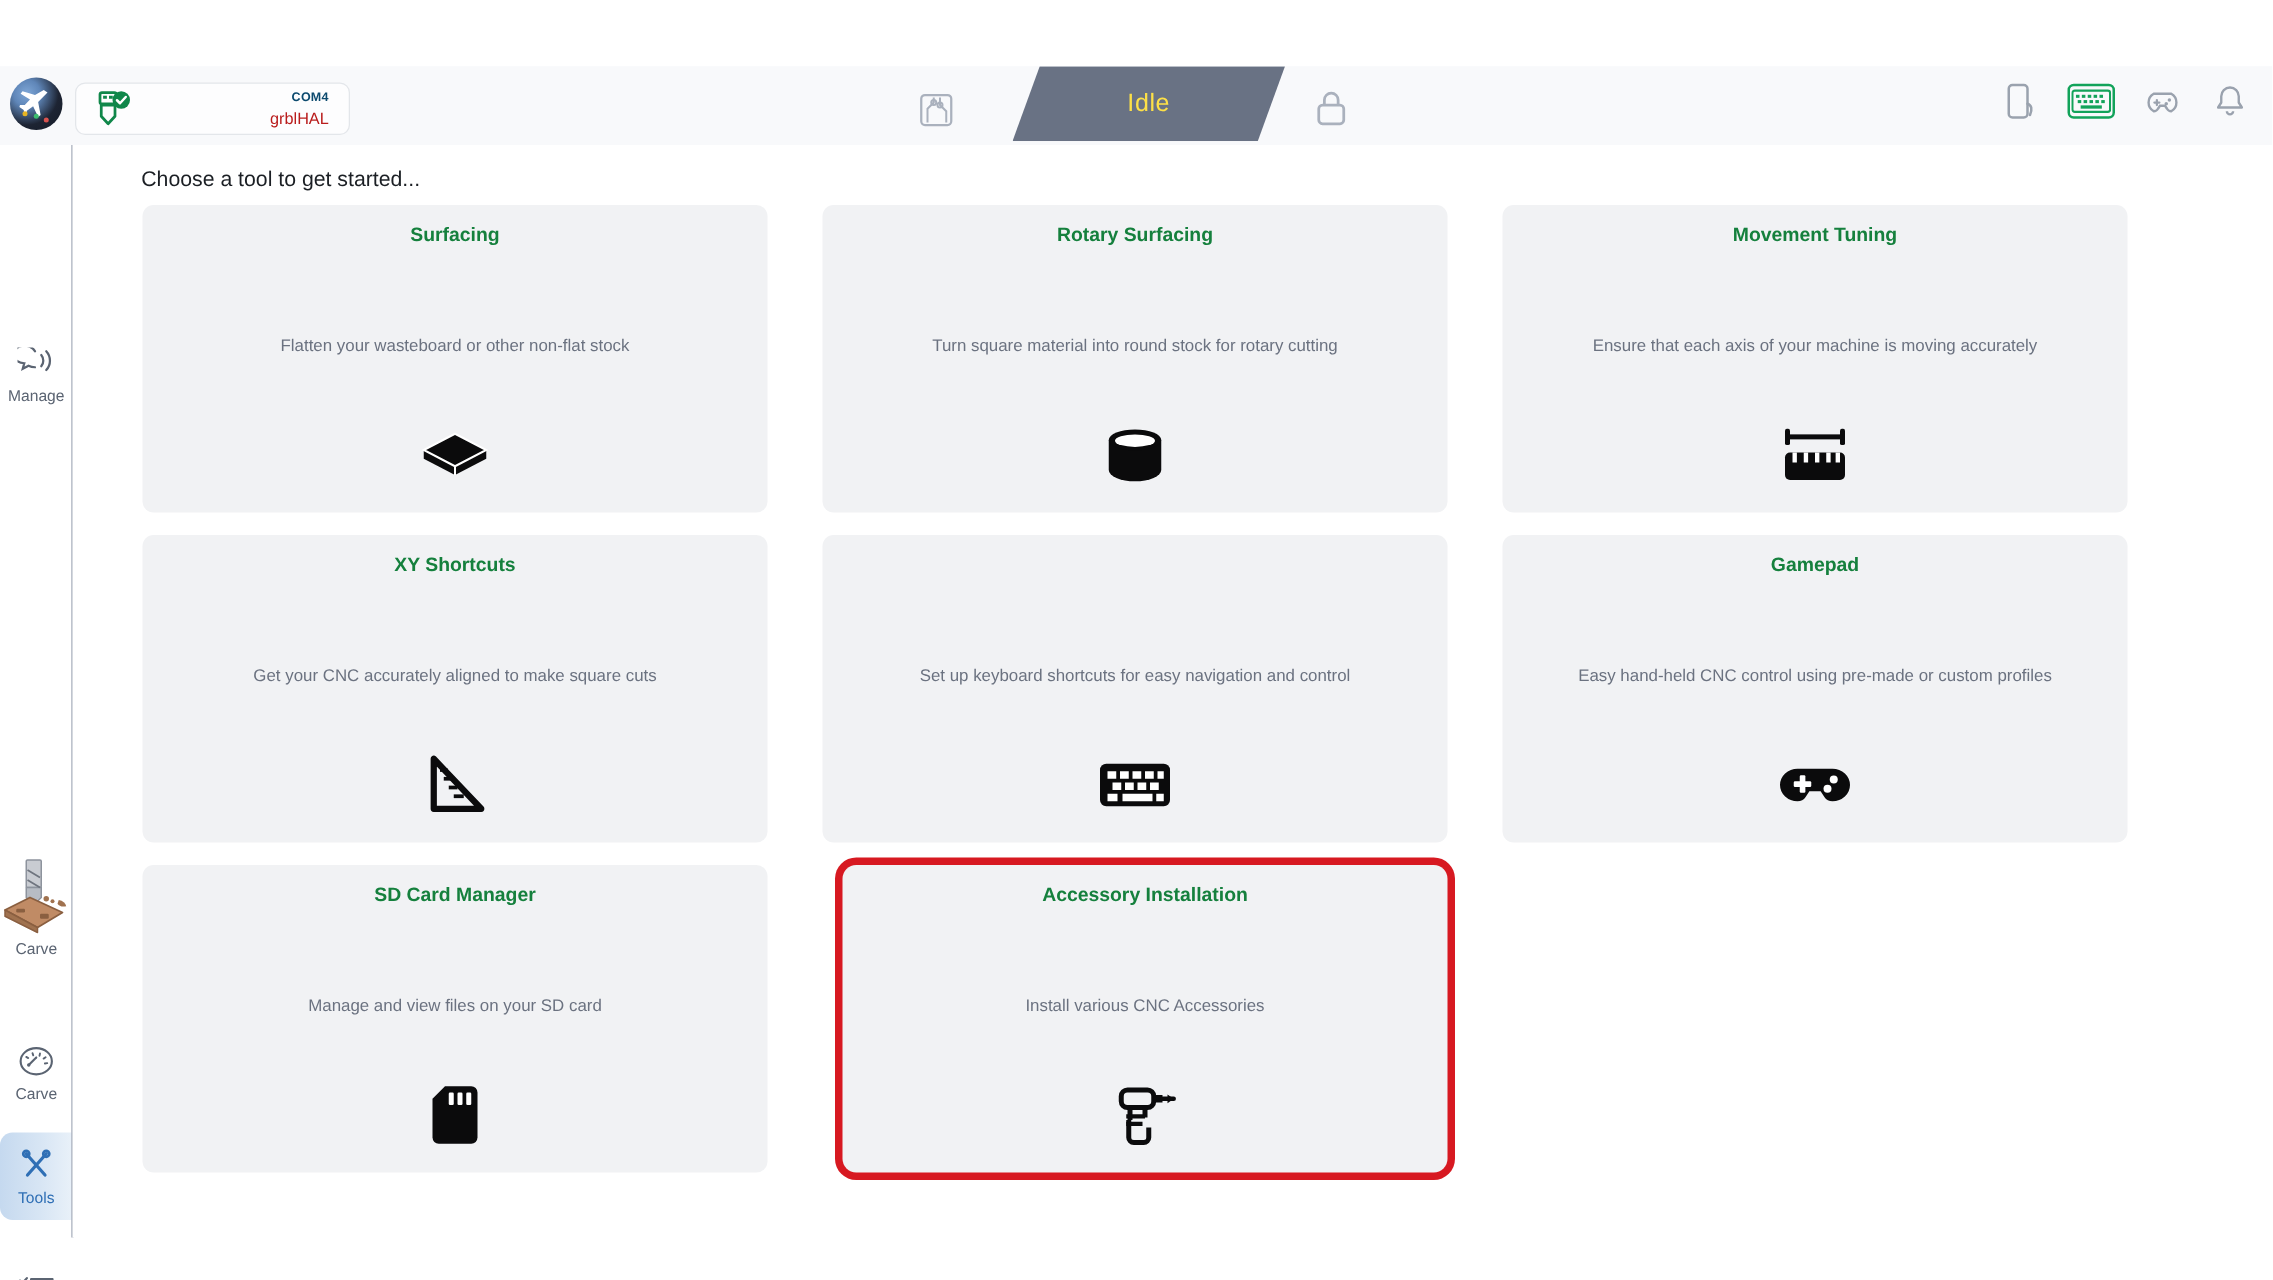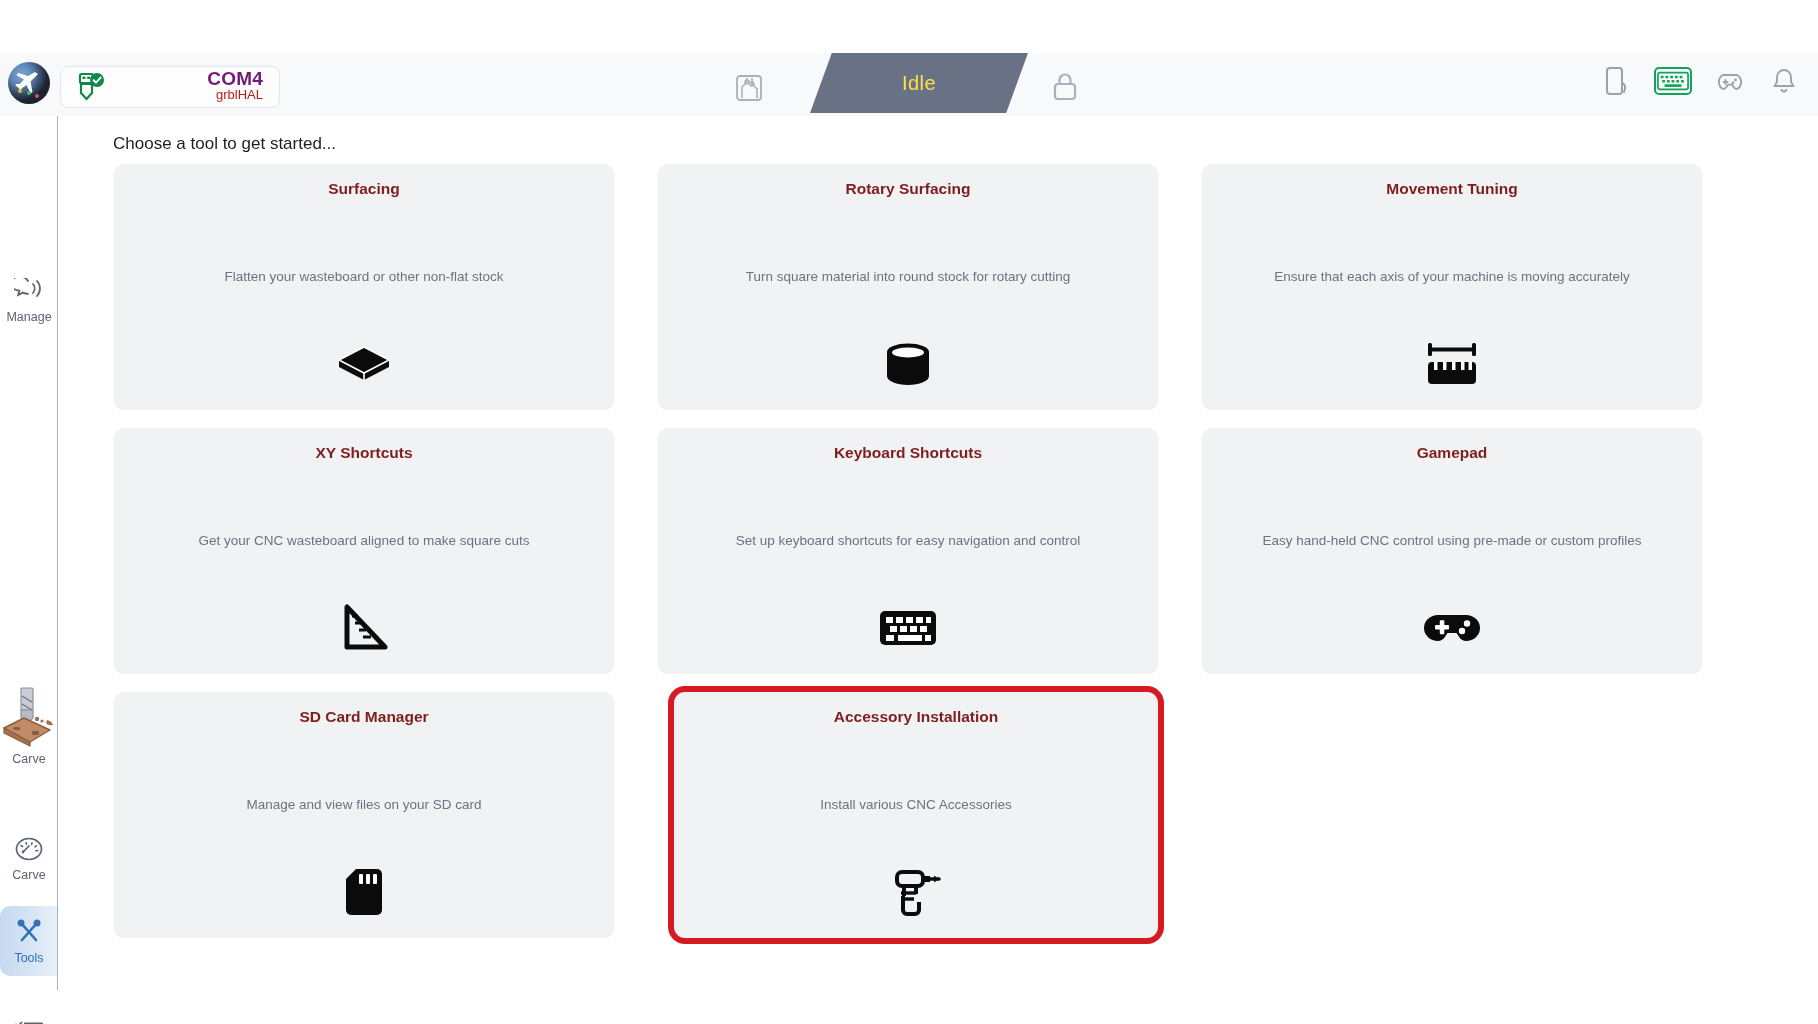--- a/index.html
+++ b/index.html
@@ -33,21 +33,21 @@
   .globe .dot { position:absolute; width:4px; height:4px; border-radius:50%; }
 
   .conn-pill {
     position: absolute; left: 60px; top: 66px;
     width: 220px; height: 42px;
     background: #fdfdfe; border: 1px solid #e3e6ea; border-radius: 8px;
     display: flex; align-items: center; padding: 0 12px;
   }
   .usb-icon { width: 34px; height: 30px; flex: 0 0 34px; }
   .conn-text { flex: 1; text-align: right; padding-right: 4px; }
-  .conn-port { font-size: 19px; font-weight: bold; color: #701a75; letter-spacing: .2px; line-height: 16px;}
+  .conn-port { font-size: 10px; font-weight: bold; color: #0c4a6e; letter-spacing: .2px; line-height: 16px;}
   .conn-fw { font-size: 13px; color: #b91c1c; line-height: 16px; }
 
   .circuit-icon { position: absolute; left: 735px; top: 74px; width: 28px; height: 28px; }
 
   .status-badge {
     position: absolute; left: 810px; top: 53px;
     width: 218px; height: 60px;
     background: #697284; color: #fde047;
     clip-path: polygon(10% 0, 100% 0, 90% 100%, 0% 100%);
     display: flex; align-items: center; justify-content: center;
@@ -92,21 +92,21 @@
     grid-auto-rows: 246px;
     gap: 18px 44px;
   }
   .card {
     background: #f1f2f4; border-radius: 9px;
     position: relative; cursor: pointer;
   }
   .card.highlight { box-shadow: 0 0 0 6px #d71921; border-radius: 11px; margin-left: 16px; }
   .card-title {
     position:absolute; top: 16px; left:0; right:0; text-align:center;
-    color: #7f1d1d; font-weight: bold; font-size: 15.5px;
+    color: #15803d; font-weight: bold; font-size: 15.5px;
   }
   .card-desc {
     position:absolute; top: 105px; left: 20px; right: 20px; text-align:center;
     color: #6b7280; font-size: 13.5px;
   }
   .card-icon {
     position:absolute; bottom: 18px; left: 0; right: 0;
     display:flex; align-items:center; justify-content:center;
     height: 56px; color: #0b0b0c;
   }
@@ -315,36 +315,35 @@
               <rect x="28" y="22" width="3.5" height="8"></rect>
               <rect x="37" y="22" width="3.5" height="8"></rect>
               <rect x="44.5" y="22" width="3.5" height="8"></rect>
             </g>
           </svg>
         </div>
       </div>
 
       <div class="card">
         <div class="card-title">XY Shortcuts</div>
-        <div class="card-desc">Get your CNC wasteboard aligned to make square cuts</div>
+        <div class="card-desc">Get your CNC accurately aligned to make square cuts</div>
         <div class="card-icon">
           <svg viewBox="0 0 48 48" width="48" height="48">
             <path d="M7 3 L7 43 L45 43 Z" fill="none" stroke="#0b0b0c" stroke-width="5" stroke-linejoin="round"></path>
             <g stroke="#0b0b0c" stroke-width="3">
               <path d="M12 12 l6 0"></path>
               <path d="M15 19 l7 0"></path>
               <path d="M19 26 l7 0"></path>
               <path d="M23 33 l8 0"></path>
             </g>
           </svg>
         </div>
       </div>
 
       <div class="card">
-        <div class="card-title">Keyboard Shortcuts</div>
         <div class="card-desc">Set up keyboard shortcuts for easy navigation and control</div>
         <div class="card-icon">
           <svg viewBox="0 0 58 40" width="58" height="40">
             <rect x="1" y="3" width="56" height="34" rx="5" fill="#0b0b0c"></rect>
             <g fill="#ffffff">
               <rect x="7" y="9" width="7" height="6"></rect>
                 <rect x="17" y="9" width="7" height="6"></rect>
               <rect x="27" y="9" width="7" height="6"></rect>
                 <rect x="37" y="9" width="7" height="6"></rect>
               <rect x="47" y="9" width="5" height="6"></rect>

